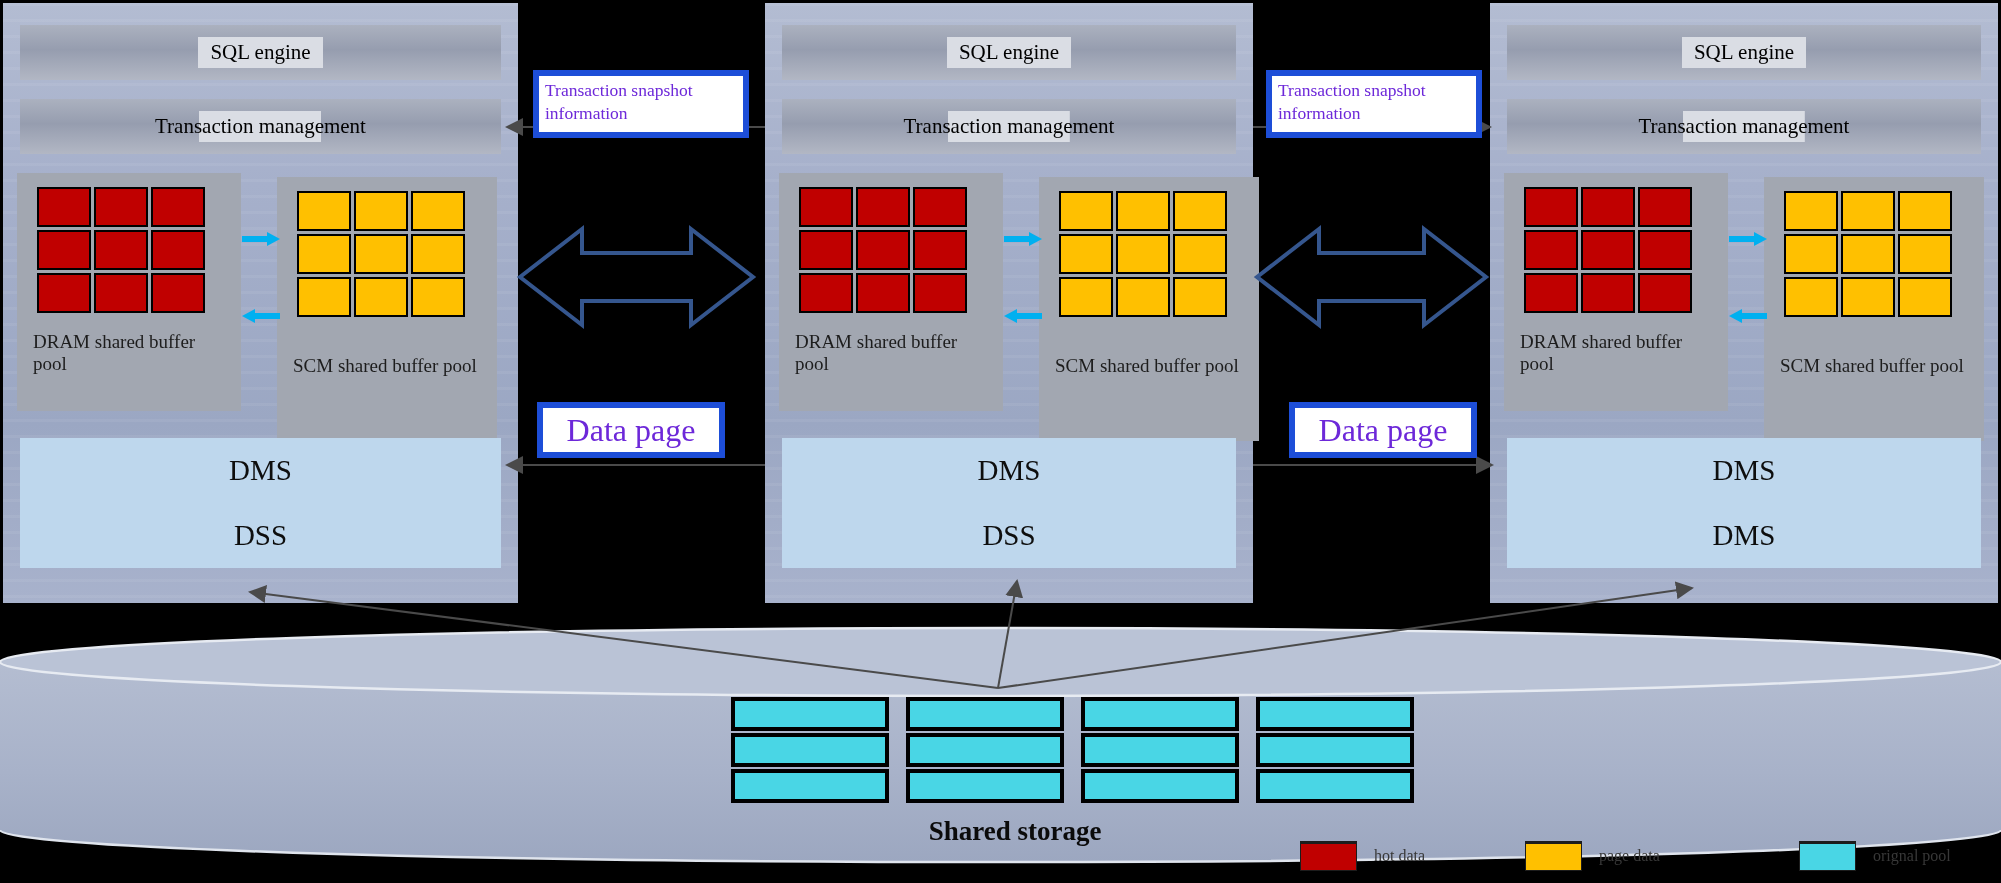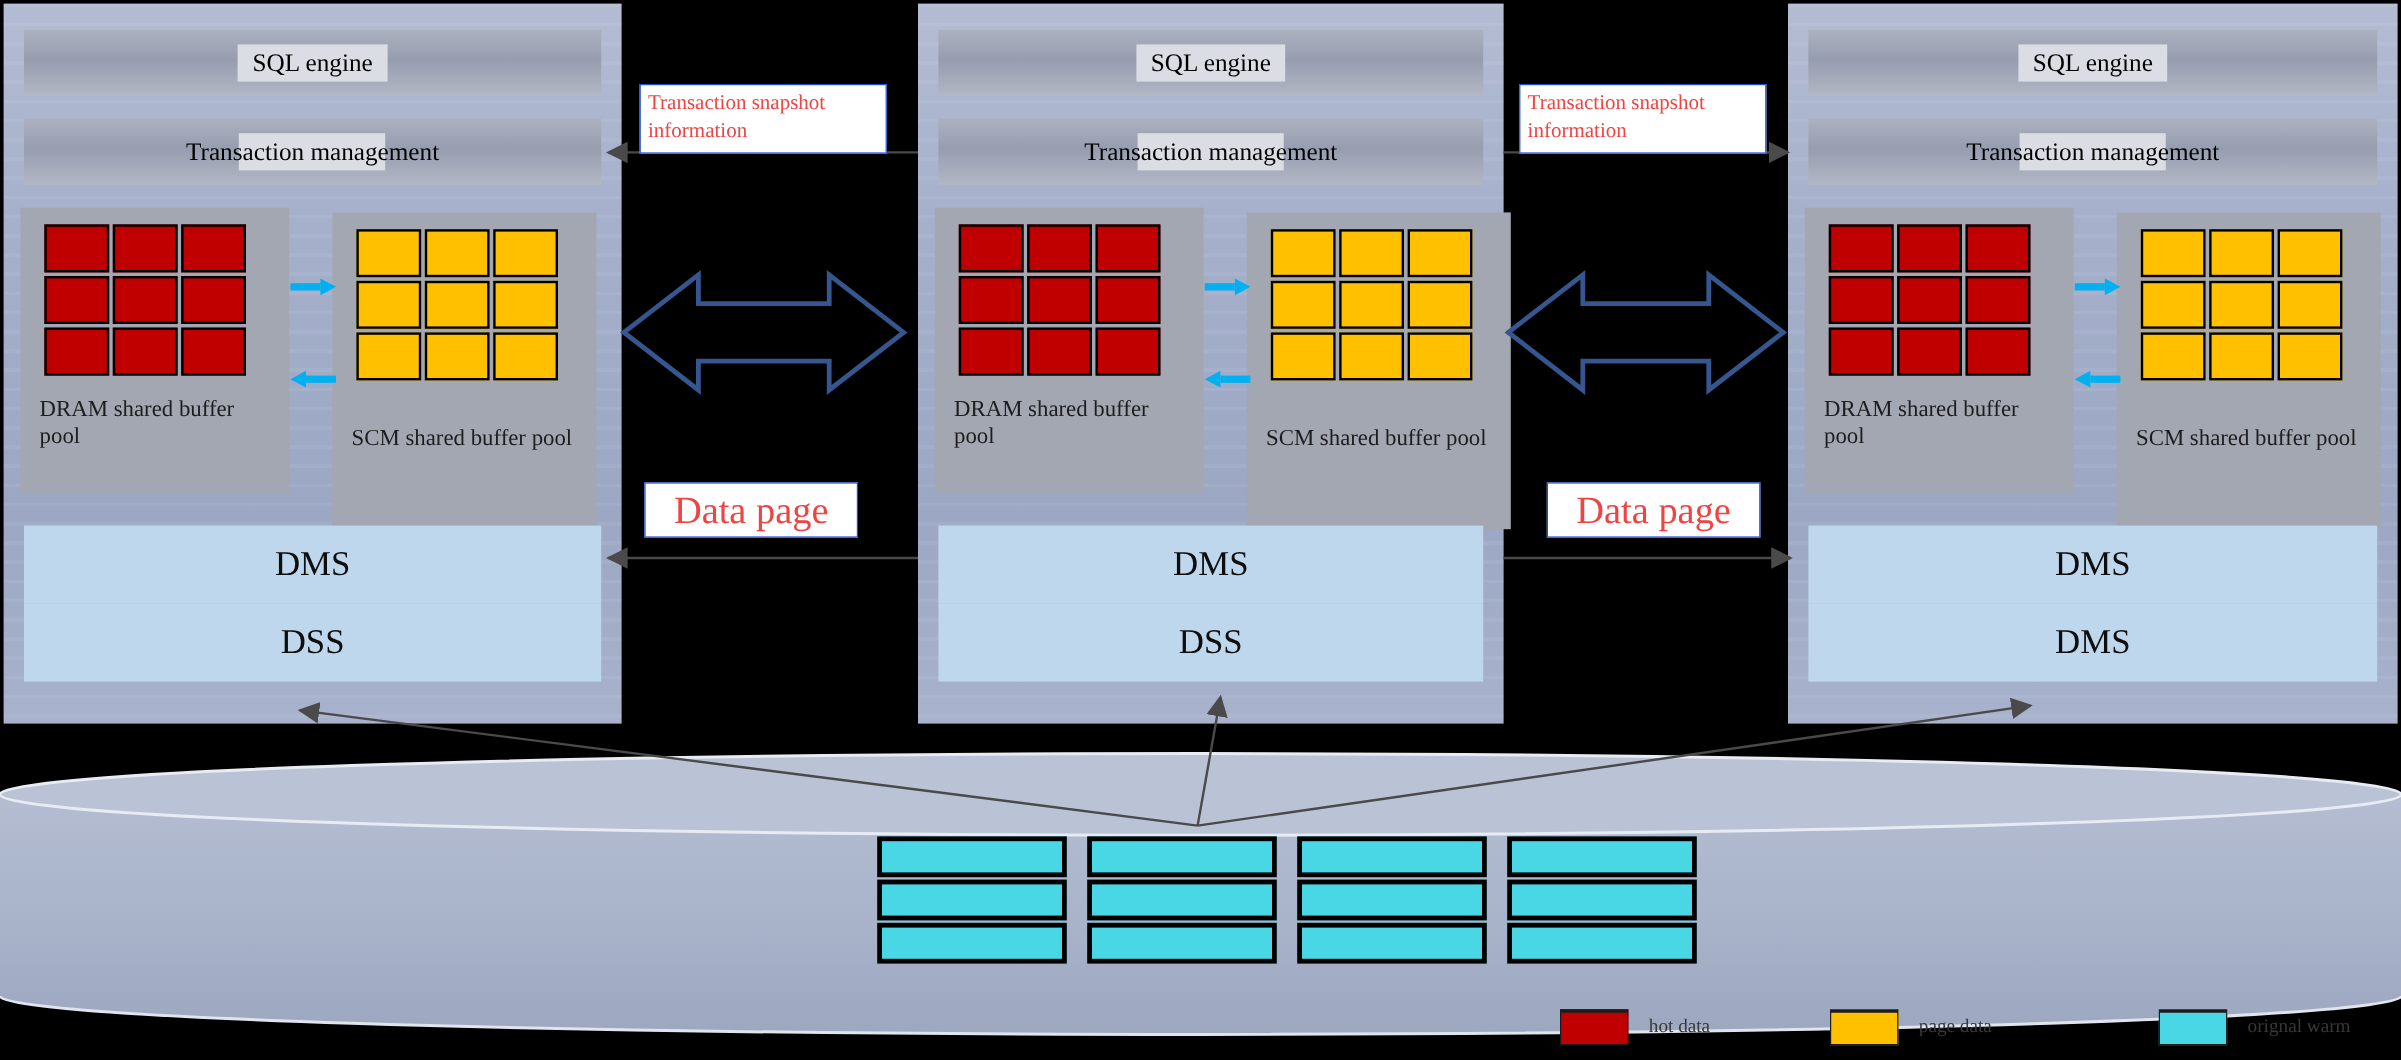--- a/index.html
+++ b/index.html
@@ -43,21 +43,21 @@
 
   .bluebar{position:absolute;left:17px;right:17px;height:65px;z-index:2;background:#bed7ed;
         display:flex;align-items:center;justify-content:center;font-size:29px;color:#0e0e0e;}
   .bluebar.b1{top:435px;}
   .bluebar.b2{top:500px;}
 
   
   #overlay{position:absolute;left:0;top:0;z-index:4;pointer-events:none;}
 
   
-  .wbox{position:absolute;background:#fff;border:1px solid #1d4ed8;z-index:5;color:#ef4444;}
+  .wbox{position:absolute;background:#fff;border:6px solid #1d4ed8;z-index:5;color:#6d28d9;}
   .wbox.tsi{width:192px;height:50px;font-size:17.5px;line-height:1.3;padding:3px 6px;}
   #tsi1{left:533px;top:70px;}
   #tsi2{left:1266px;top:70px;}
   .wbox.dp{width:176px;height:44px;font-size:32px;display:flex;align-items:center;justify-content:center;}
   #dp1{left:537px;top:402px;}
   #dp2{left:1289px;top:402px;}
 
   
   .blockgroup{position:absolute;top:697px;width:158px;z-index:6;}
   .blockrow{height:26px;background:#49d6e5;border:4px solid #000;margin-bottom:2px;}
@@ -270,27 +270,28 @@
   <div class="blockgroup" id="bg3">
       <div class="blockrow"></div>
       <div class="blockrow"></div>
       <div class="blockrow"></div>
     </div>
   <div class="blockgroup" id="bg4">
       <div class="blockrow"></div>
       <div class="blockrow"></div>
       <div class="blockrow"></div>
     </div>
+  <div id="storageLabel">Shared storage</div>
 
   <div class="legend-item" id="leg1">
     <span class="legend-swatch" style="background: rgb(192, 0, 0);"></span>
     <span class="legend-label">hot data</span>
   </div>
   <div class="legend-item" id="leg2">
     <span class="legend-swatch" style="background: rgb(255, 192, 0);"></span>
     <span class="legend-label">page data</span>
   </div>
   <div class="legend-item" id="leg3">
     <span class="legend-swatch" style="background: rgb(73, 214, 229);"></span>
-    <span class="legend-label">orignal warm</span>
+    <span class="legend-label">orignal pool</span>
   </div>
 
 </div>
 
 </body></html>

